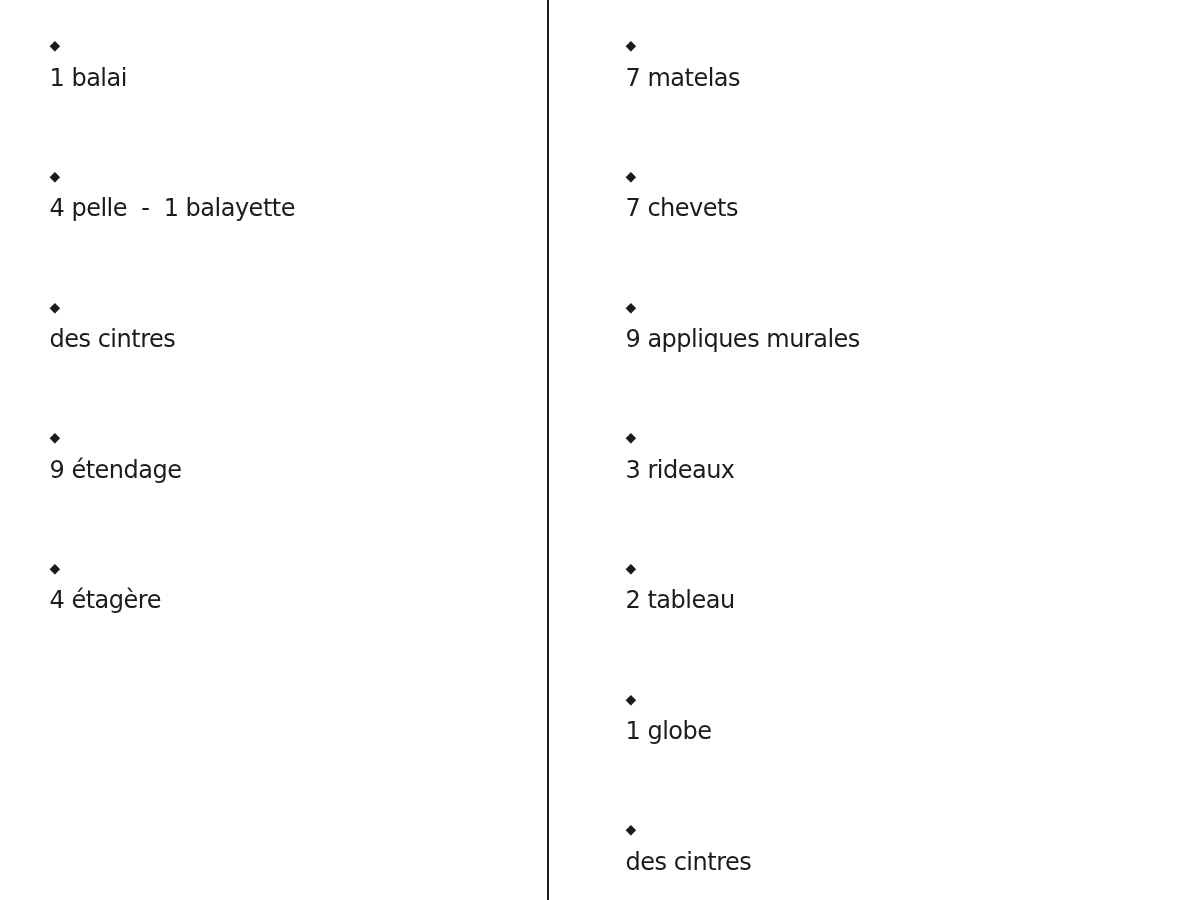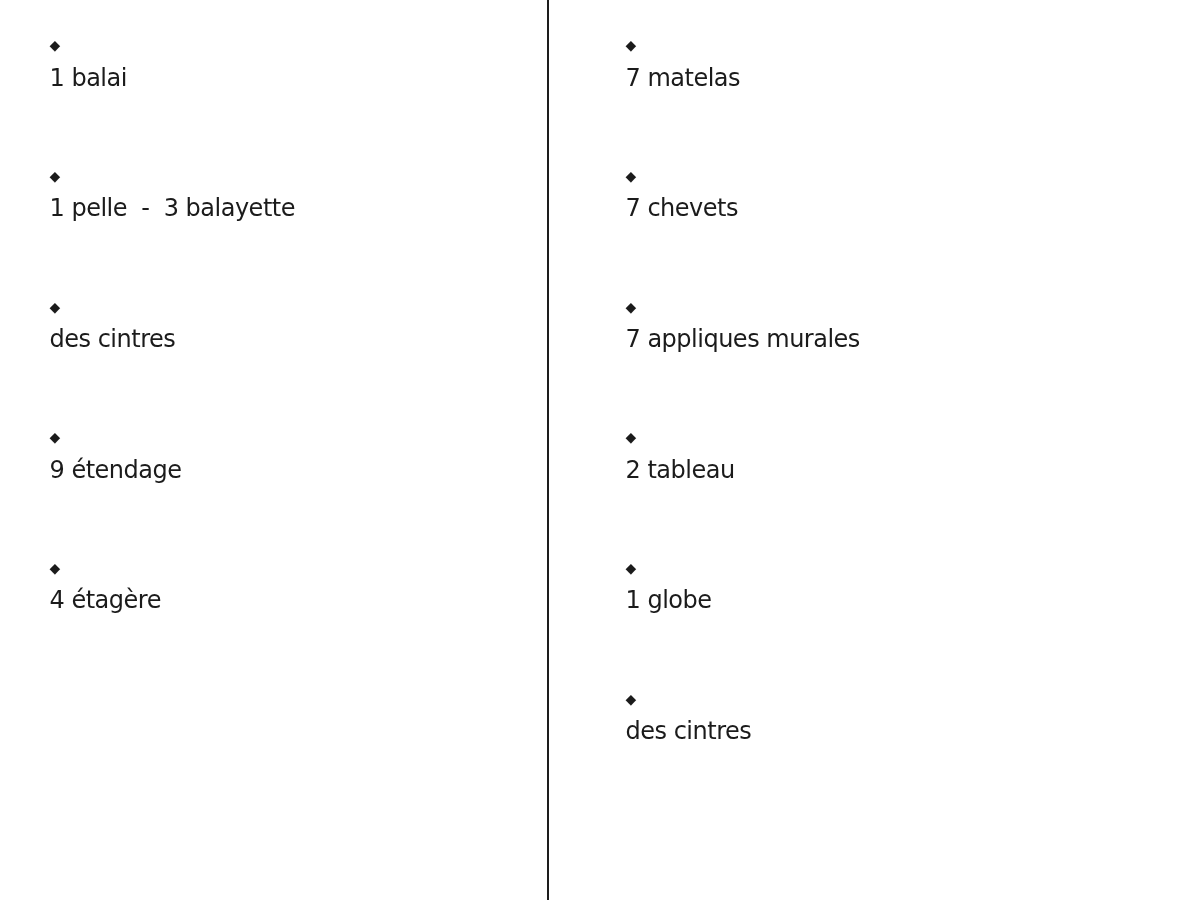--- a/index.html
+++ b/index.html
@@ -47,21 +47,21 @@
 
     <ul class="items">
   <li class="item">
     <span class="bullet">◆</span>
     <span class="label">1 balai</span>
   </li>
 
 
   <li class="item">
     <span class="bullet">◆</span>
-    <span class="label">1 pelle  -  3 balayette</span>
+    <span class="label">4 pelle  -  1 balayette</span>
   </li>
 
   <li class="item">
     <span class="bullet">◆</span>
     <span class="label">des cintres</span>
   </li>
 
 
   <li class="item">
     <span class="bullet">◆</span>
@@ -89,23 +89,27 @@
     <span class="label">7 matelas</span>
   </li>
 
   <li class="item">
     <span class="bullet">◆</span>
     <span class="label">7 chevets</span>
   </li>
 
   <li class="item">
     <span class="bullet">◆</span>
-    <span class="label">7 appliques murales</span>
+    <span class="label">9 appliques murales</span>
   </li>
 
+  <li class="item">
+    <span class="bullet">◆</span>
+    <span class="label">3 rideaux</span>
+  </li>
 
   <li class="item">
     <span class="bullet">◆</span>
     <span class="label">2 tableau</span>
   </li>
 
   <li class="item">
     <span class="bullet">◆</span>
     <span class="label">1 globe</span>
   </li>

